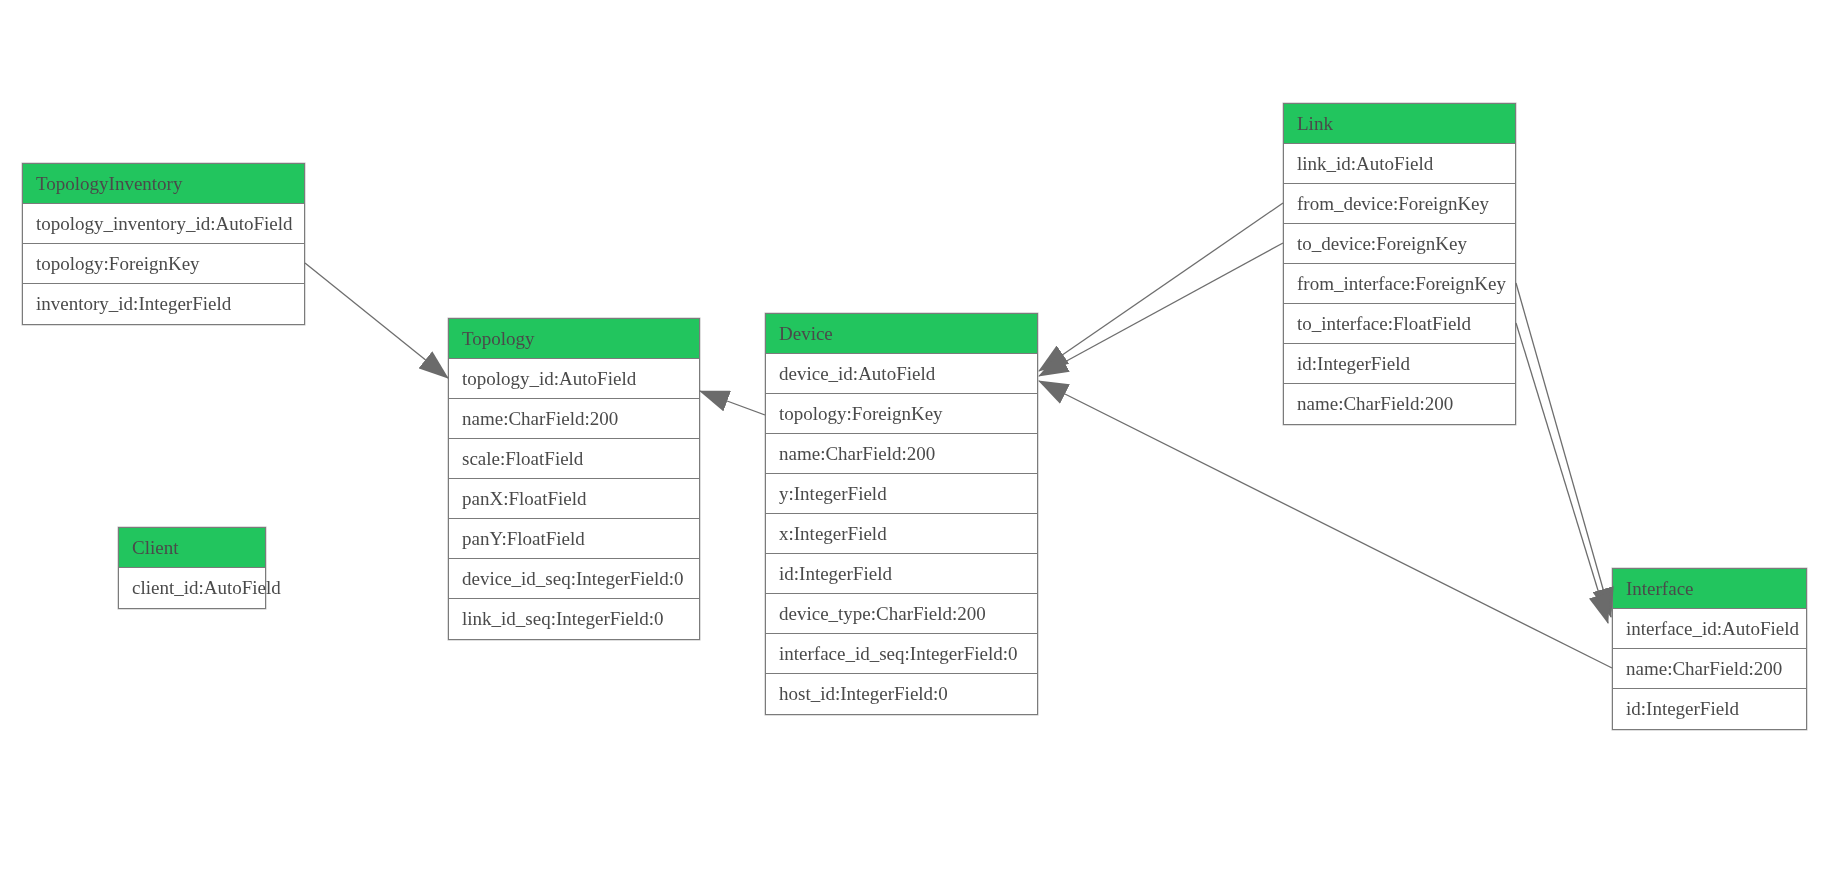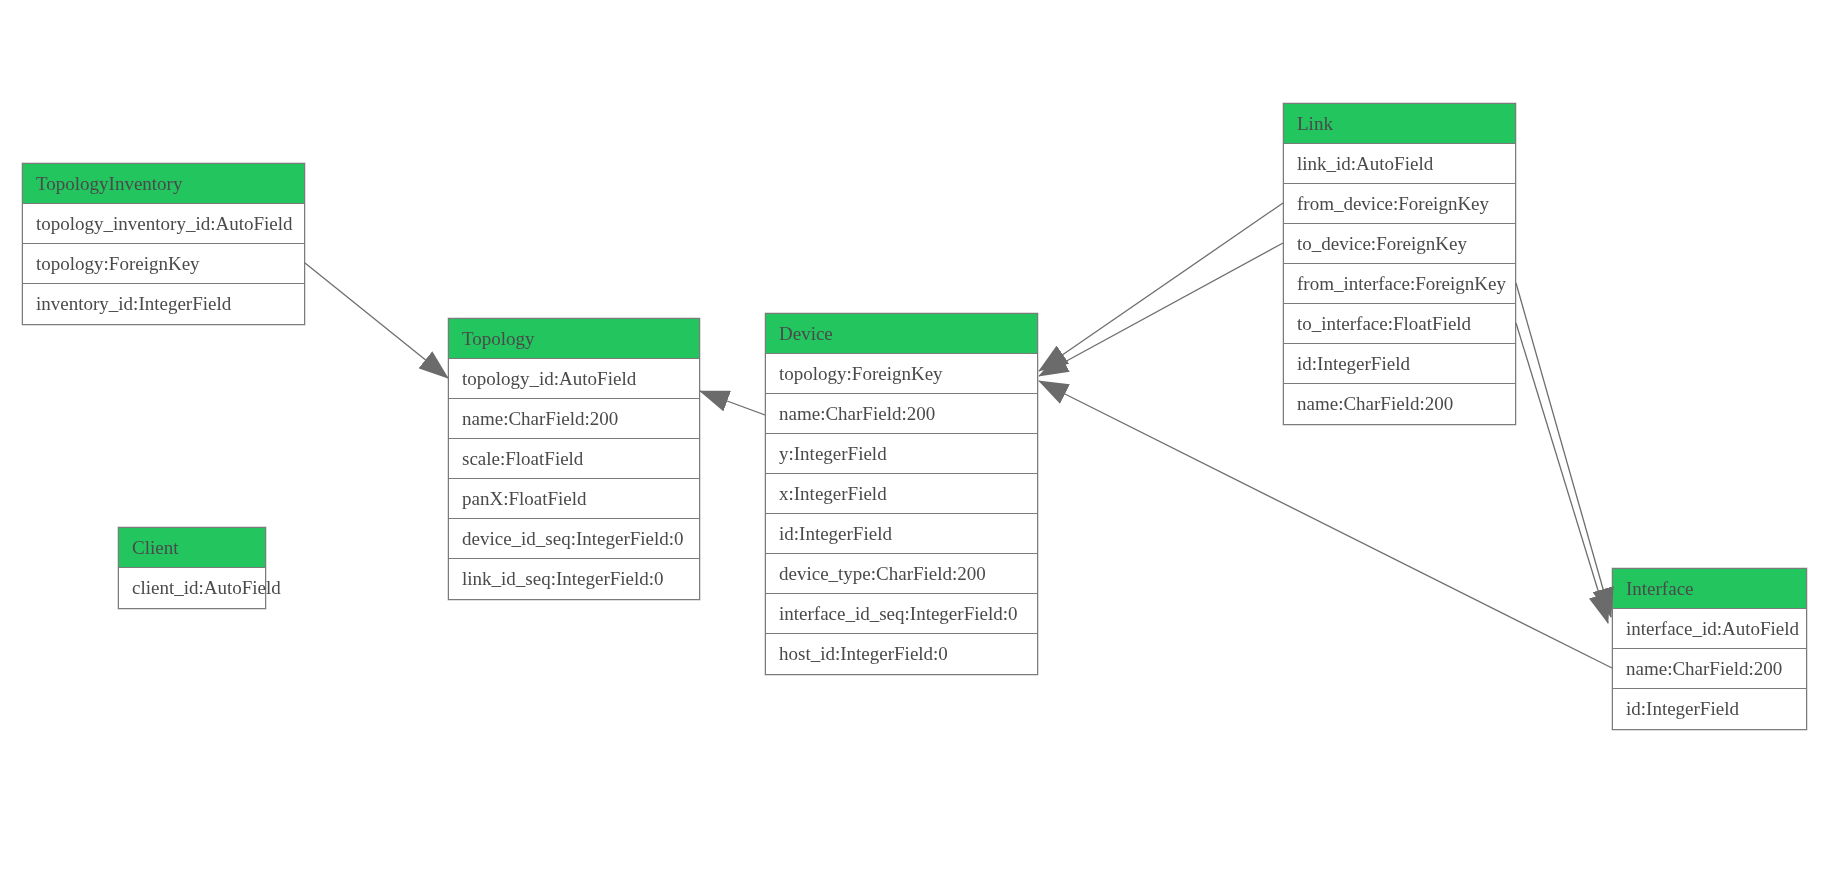--- a/index.html
+++ b/index.html
@@ -62,29 +62,31 @@
       <div class="entity-row">topology_inventory_id:AutoField</div>
       <div class="entity-row">topology:ForeignKey</div>
       <div class="entity-row">inventory_id:IntegerField</div>
     </div>
     <div class="entity" style="left: 448px; top: 318px; width: 252px;">
       <div class="entity-header">Topology</div>
       <div class="entity-row">topology_id:AutoField</div>
       <div class="entity-row">name:CharField:200</div>
       <div class="entity-row">scale:FloatField</div>
       <div class="entity-row">panX:FloatField</div>
+      <div class="entity-row">panY:FloatField</div>
       <div class="entity-row">device_id_seq:IntegerField:0</div>
       <div class="entity-row">link_id_seq:IntegerField:0</div>
     </div>
     <div class="entity" style="left: 80px; top: 527px; width: 148px; margin-left: 38px;">
       <div class="entity-header">Client</div>
       <div class="entity-row">client_id:AutoField</div>
     </div>
     <div class="entity" style="left: 765px; top: 313px; width: 273px;">
       <div class="entity-header">Device</div>
+      <div class="entity-row">device_id:AutoField</div>
       <div class="entity-row">topology:ForeignKey</div>
       <div class="entity-row">name:CharField:200</div>
       <div class="entity-row">y:IntegerField</div>
       <div class="entity-row">x:IntegerField</div>
       <div class="entity-row">id:IntegerField</div>
       <div class="entity-row">device_type:CharField:200</div>
       <div class="entity-row">interface_id_seq:IntegerField:0</div>
       <div class="entity-row">host_id:IntegerField:0</div>
     </div>
     <div class="entity" style="left: 1283px; top: 103px; width: 233px;">

